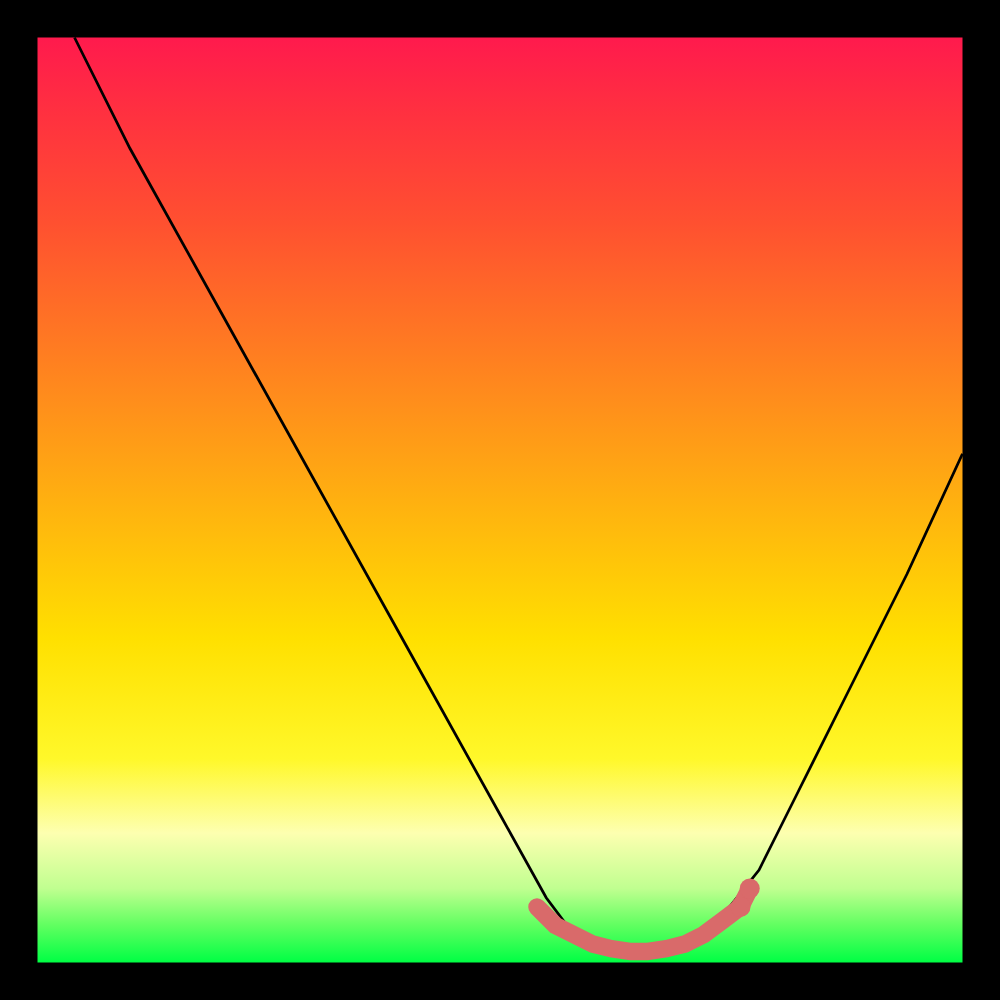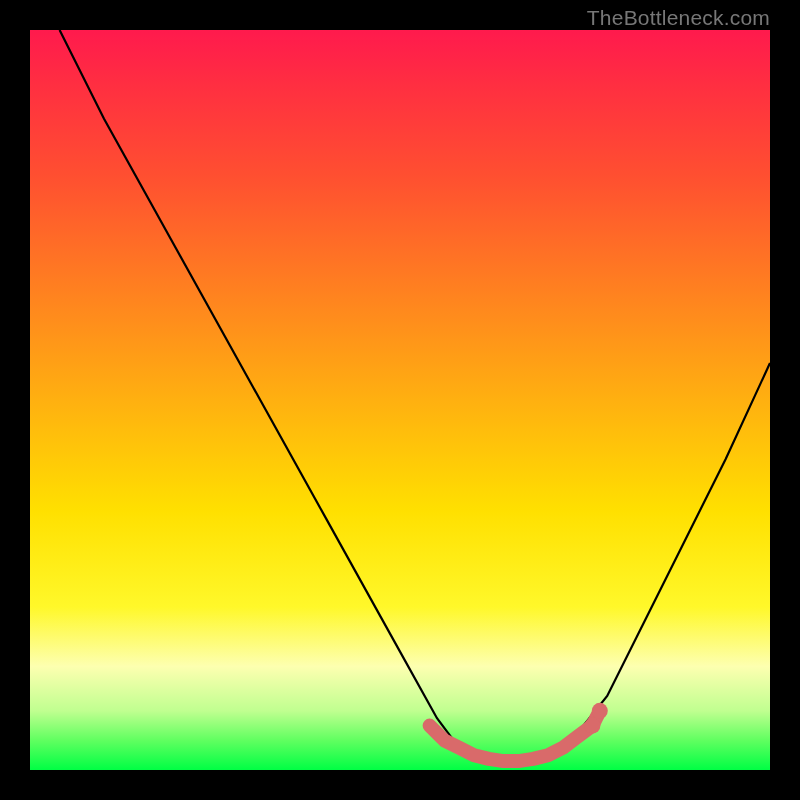--- a/index.html
+++ b/index.html
@@ -55,21 +55,20 @@
     height: 740px;
     overflow: visible;
   }
 </style>
 </head>
 <body>
 
 <div class="frame">
   <div class="plot-area"></div>
 
-  <div class="watermark">TheBottleneck.com</div>
 
   <svg class="curve" viewBox="0 0 740 740" preserveAspectRatio="none">
     <g>
       <path id="curve-path" fill="none" stroke="#000" stroke-width="2.2" d="M29.6 0.0 L74.0 88.8 L148.0 222.0 L222.0 355.2 L296.0 488.4 L370.0 621.6 L407.0 688.2 L429.2 717.8 L458.8 732.6 L488.4 732.6 L518.0 725.2 L547.6 703.0 L577.2 666.0 L606.8 606.8 L651.2 518.0 L695.6 429.2 L740.0 333.0"></path>
       <path id="highlight-path" fill="none" stroke="#d96a6a" stroke-width="14" stroke-linecap="round" stroke-linejoin="round" d="M399.6 695.6 L414.4 710.4 L429.2 717.8 L444.0 725.2 L458.8 728.9 L473.6 731.1 L488.4 731.1 L503.2 728.9 L518.0 725.2 L532.8 717.8 L547.6 706.7 L562.4 695.6 L569.8 680.8"></path>
       <g id="highlight-dots">
           <circle cx="562.4" cy="695.6" r="8" fill="#d96a6a"></circle>
           <circle cx="569.8" cy="680.8" r="8" fill="#d96a6a"></circle>
         </g>
     </g>

